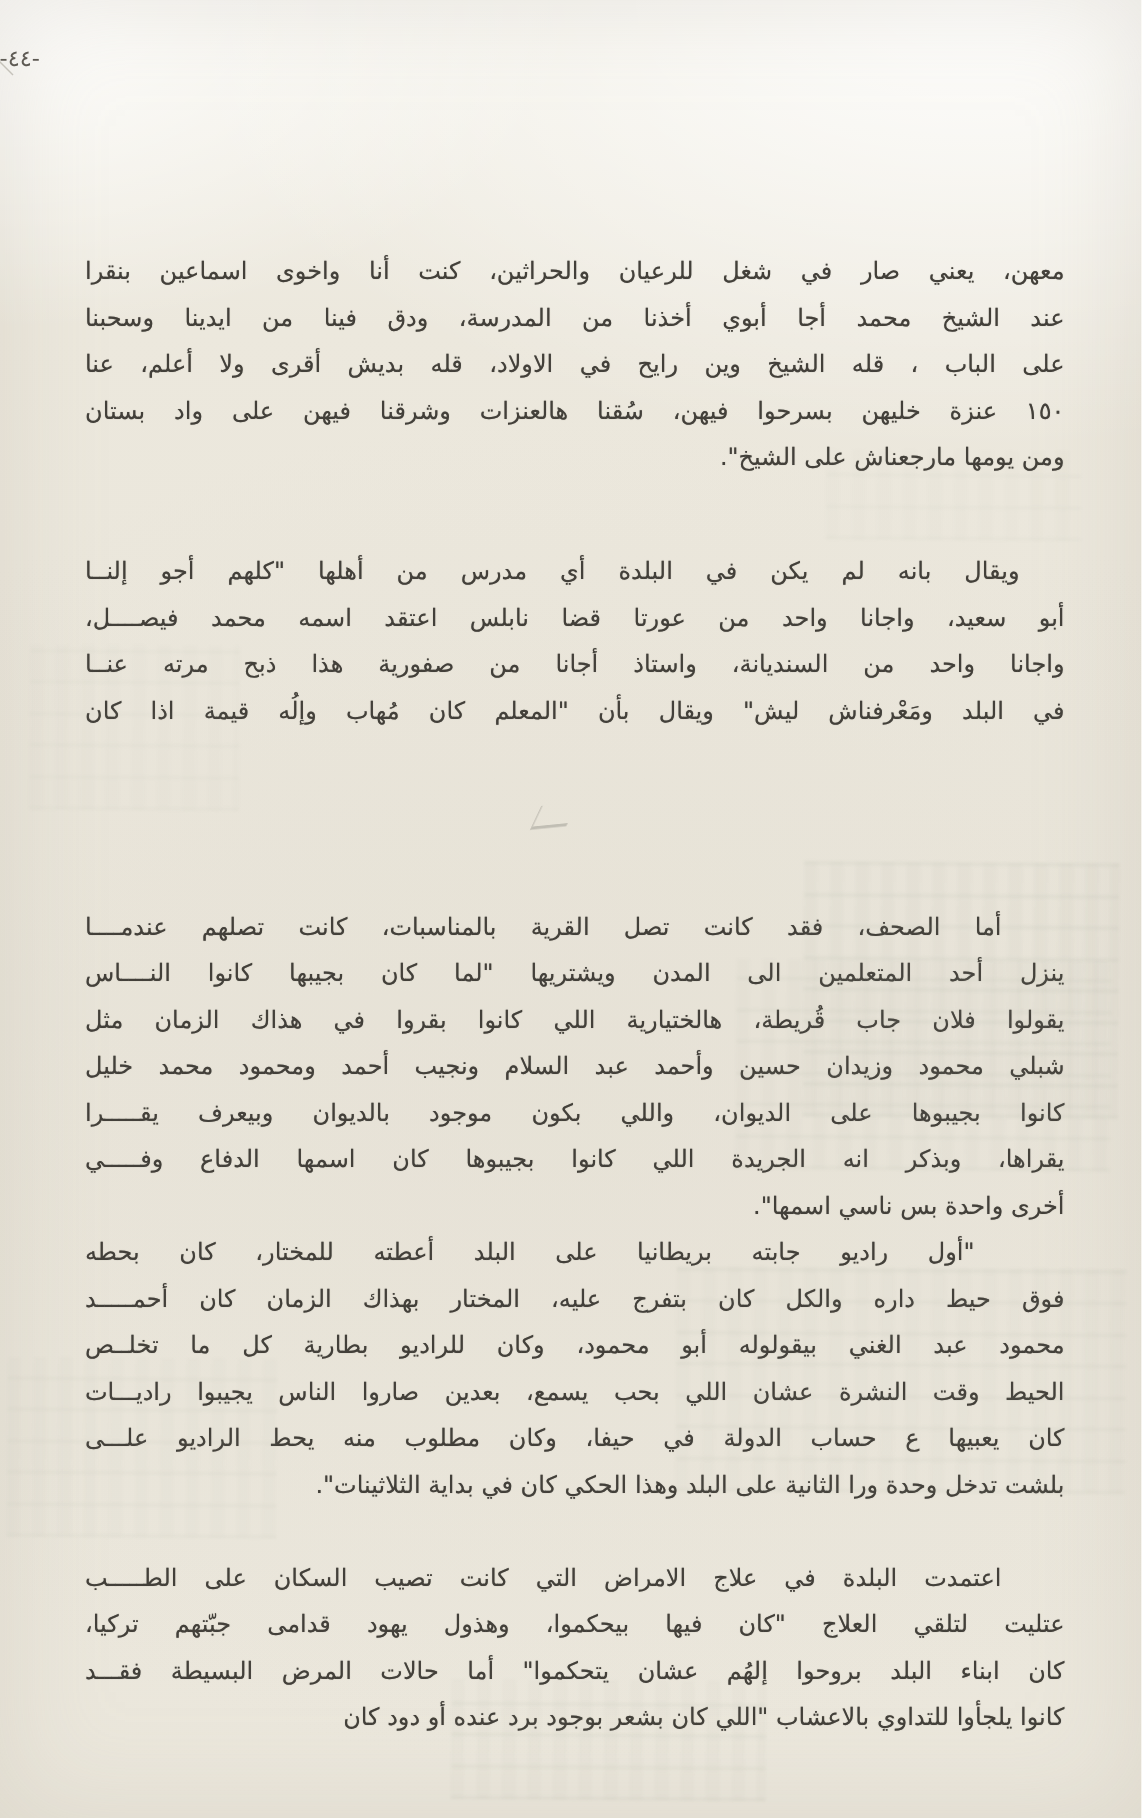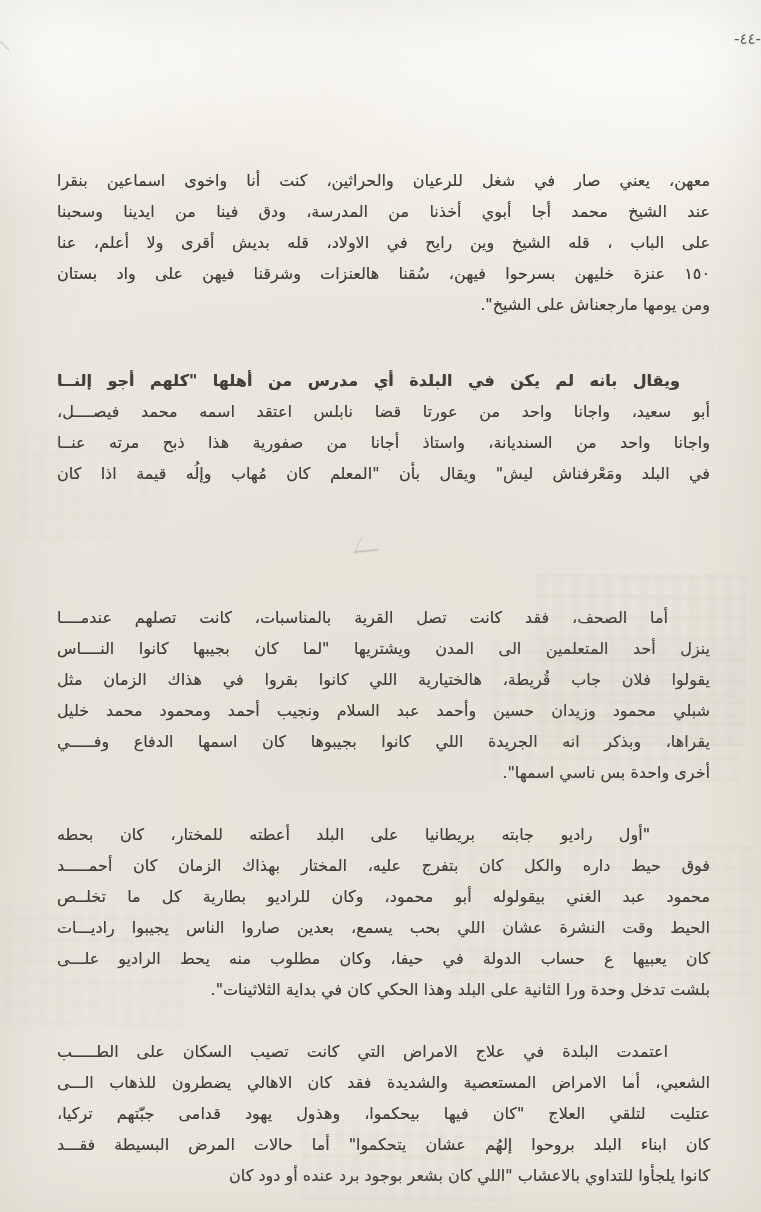--- a/index.html
+++ b/index.html
@@ -15,21 +15,21 @@
       linear-gradient(180deg,#f4f2ea 0%, #ece8dd 18%, #e9e5da 55%, #ebe7dc 100%);
     font-family:"DejaVu Sans", sans-serif;
     color:#44413c;
   }
   .page::after{ 
     content:"";position:absolute;inset:0;pointer-events:none;
     box-shadow:inset 0 0 70px rgba(180,172,155,.25);
   }
   .page-number{
     position:absolute;top:30px;left:0;right:0;
-    text-align:right;
+    text-align:left;
     font-size:15px;letter-spacing:2px;color:#55524c;
   }
   .text-block{
     position:absolute;top:13px;right:51px;left:57px;height:100%;
   }
   .para{position:absolute;right:0;left:0;}
   .para:nth-child(1){top:152px;}
   .para:nth-child(2){top:352px;}
   .para:nth-child(3){top:556px;}
   .para:nth-child(4){top:806px;}
@@ -85,44 +85,44 @@
 
   <div class="text-block" id="text-block">
       <div class="para">
         <div class="line">معهن، يعني صار في شغل للرعيان والحراثين، كنت أنا واخوى اسماعين بنقرا</div>
         <div class="line">عند الشيخ محمد أجا أبوي أخذنا من المدرسة، ودق فينا من ايدينا وسحبنا</div>
         <div class="line">على الباب ، قله الشيخ وين رايح في الاولاد، قله بديش أقرى ولا أعلم، عنا</div>
         <div class="line">١٥٠ عنزة خليهن بسرحوا فيهن، سُقنا هالعنزات وشرقنا فيهن على واد بستان</div>
         <div class="line last">ومن يومها مارجعناش على الشيخ".</div>
       </div>
       <div class="para">
-        <div class="line" style="padding-right: 30px; font-weight: bold;">ويقال بانه لم يكن في البلدة أي مدرس من أهلها "كلهم أجو إلنــا</div>
+        <div class="line" style="padding-right: 30px;">ويقال بانه لم يكن في البلدة أي مدرس من أهلها "كلهم أجو إلنــا</div>
         <div class="line">أبو سعيد، واجانا واحد من عورتا قضا نابلس اعتقد اسمه محمد فيصــــل،</div>
         <div class="line">واجانا واحد من السنديانة، واستاذ أجانا من صفورية هذا ذبح مرته عنــا</div>
         <div class="line">في البلد ومَعْرفناش ليش" ويقال بأن "المعلم كان مُهاب وإلُه قيمة اذا كان</div>
       </div>
       <div class="para">
         <div class="line" style="padding-right: 42px; margin-top: 33px;">أما الصحف، فقد كانت تصل القرية بالمناسبات، كانت تصلهم عندمــــا</div>
         <div class="line">ينزل أحد المتعلمين الى المدن ويشتريها "لما كان بجيبها كانوا النــــاس</div>
         <div class="line">يقولوا فلان جاب قُريطة، هالختيارية اللي كانوا بقروا في هذاك الزمان مثل</div>
         <div class="line">شبلي محمود وزيدان حسين وأحمد عبد السلام ونجيب أحمد ومحمود محمد خليل</div>
+        <div class="line">كانوا بجيبوها على الديوان، واللي بكون موجود بالديوان وبيعرف يقـــــرا</div>
         <div class="line">يقراها، وبذكر انه الجريدة اللي كانوا بجيبوها كان اسمها الدفاع وفـــــي</div>
         <div class="line last">أخرى واحدة بس ناسي اسمها".</div>
       </div>
       <div class="para">
         <div class="line" style="padding-right: 60px;">"أول راديو جابته بريطانيا على البلد أعطته للمختار، كان بحطه</div>
         <div class="line">فوق حيط داره والكل كان بتفرج عليه، المختار بهذاك الزمان كان أحمـــــد</div>
         <div class="line">محمود عبد الغني بيقولوله أبو محمود، وكان للراديو بطارية كل ما تخلــص</div>
         <div class="line">الحيط وقت النشرة عشان اللي بحب يسمع، بعدين صاروا الناس يجيبوا راديـــات</div>
         <div class="line">كان يعبيها ع حساب الدولة في حيفا، وكان مطلوب منه يحط الراديو علـــى</div>
         <div class="line last">بلشت تدخل وحدة ورا الثانية على البلد وهذا الحكي كان في بداية الثلاثينات".</div>
       </div>
       <div class="para">
         <div class="line" style="padding-right: 42px;">اعتمدت البلدة في علاج الامراض التي كانت تصيب السكان على الطـــــب</div>
-        <div class="line">الشعبي، أما الامراض المستعصية والشديدة فقد كان الاهالي يضطرون للذهاب الـــى</div>
         <div class="line">عتليت لتلقي العلاج "كان فيها بيحكموا، وهذول يهود قدامى جبّتهم تركيا،</div>
         <div class="line">كان ابناء البلد بروحوا إلهُم عشان يتحكموا" أما حالات المرض البسيطة فقـــد</div>
         <div class="line last">كانوا يلجأوا للتداوي بالاعشاب "اللي كان بشعر بوجود برد عنده أو دود كان</div>
       </div>
     </div>
 
   <div class="bleed b1"></div>
   <div class="bleed b2"></div>
   <div class="bleed b3"></div>
   <div class="bleed b4"></div>

